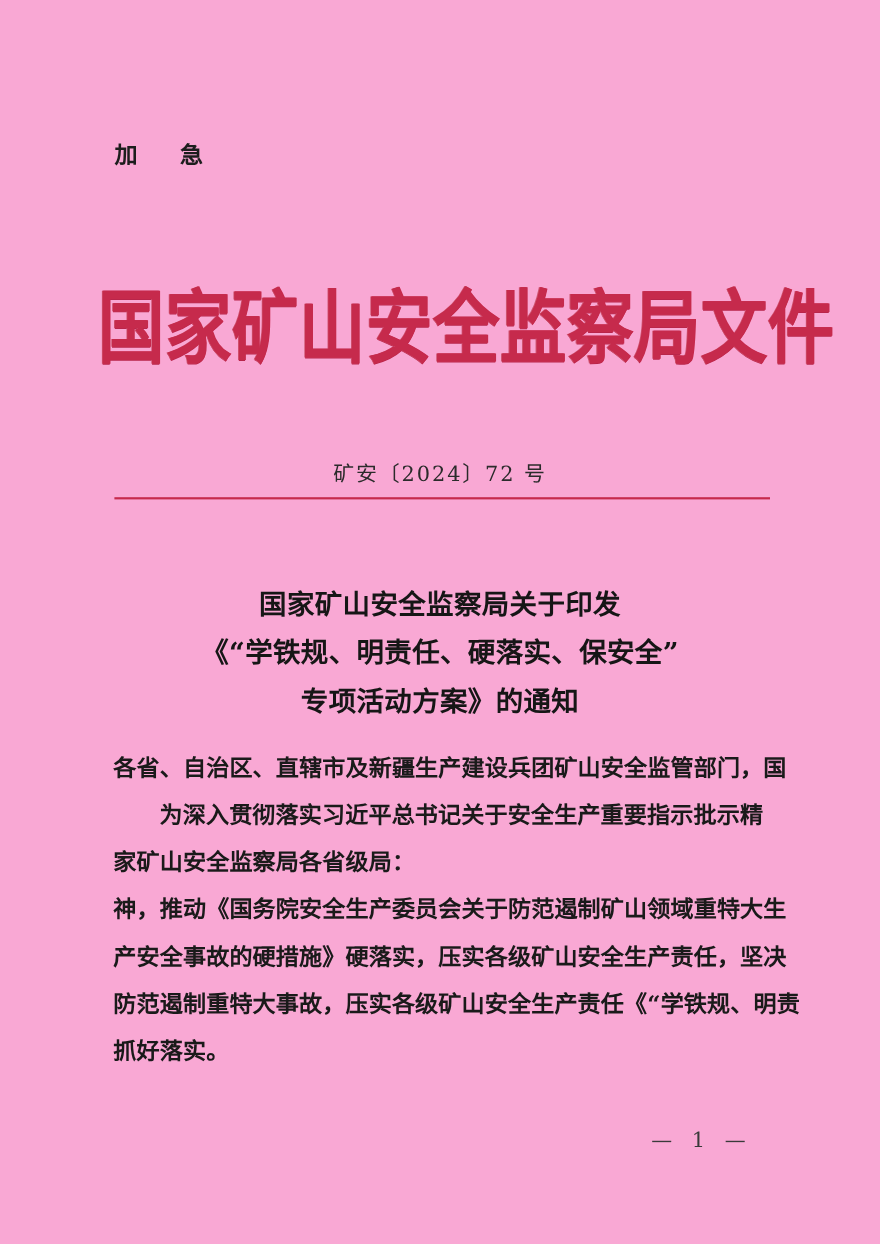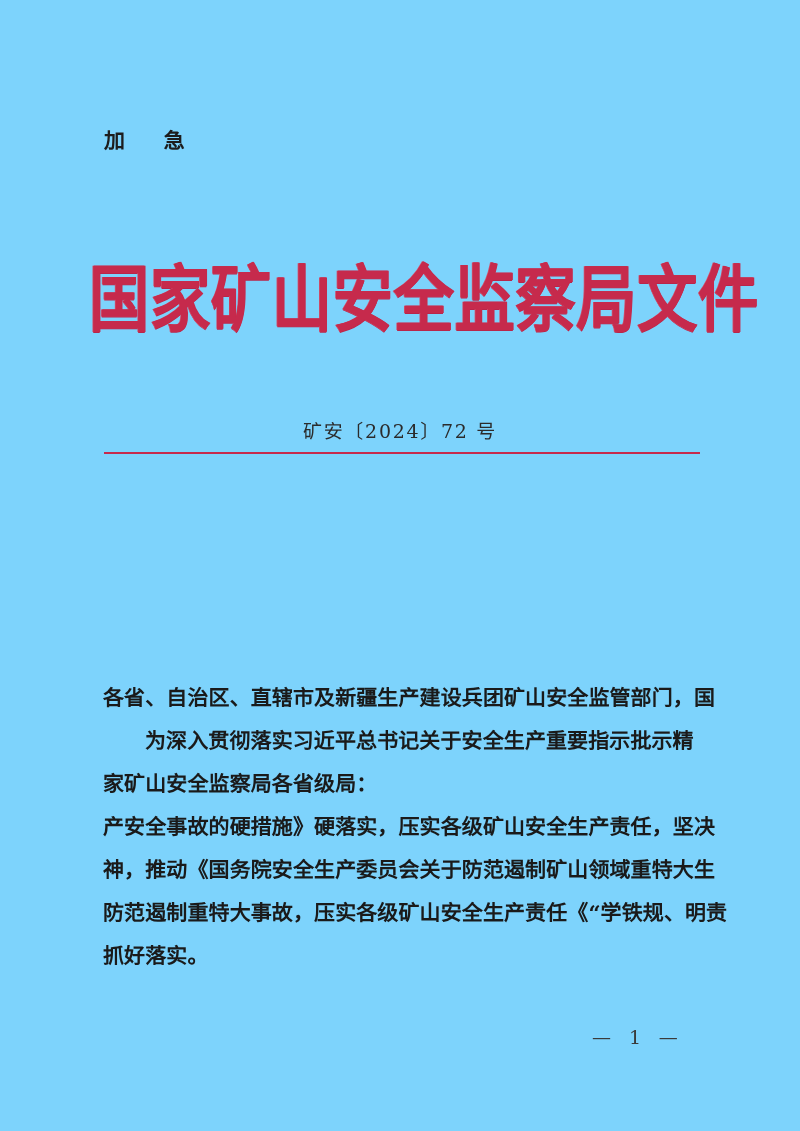--- a/index.html
+++ b/index.html
@@ -11,21 +11,21 @@
   body {
     font-family: "DejaVu Serif", "Liberation Serif", serif;
     -webkit-font-smoothing: antialiased;
   }
 
   .page {
     position: relative;
     width: 800px;
     height: 1131px;
     margin: 0 auto;
-    background: #7dd3fc;
+    background: #f9a8d4;
     overflow: hidden;
     box-sizing: border-box;
   }
 
   
   .urgency {
     position: absolute;
     left: 104px;
     top: 126px;
     font-family: "DejaVu Sans", "Liberation Sans", sans-serif;
@@ -153,28 +153,33 @@
   <div class="urgency">加　急</div>
 
   <div class="masthead">
     <div class="masthead-title">国家矿山安全监察局文件</div>
   </div>
 
   <div class="doc-number">矿安〔2024〕72 号</div>
 
   <div class="red-rule"></div>
 
+  <div class="headline">
+    <div class="headline-line">国家矿山安全监察局关于印发</div>
+    <div class="headline-line">《“学铁规、明责任、硬落实、保安全”</div>
+    <div class="headline-line">专项活动方案》的通知</div>
+  </div>
 
   <div class="body-block">
     <div class="body-line">各省、自治区、直辖市及新疆生产建设兵团矿山安全监管部门，国</div>
     <div class="body-line indent">为深入贯彻落实习近平总书记关于安全生产重要指示批示精</div>
 
     <div class="body-line">家矿山安全监察局各省级局：</div>
+    <div class="body-line">神，推动《国务院安全生产委员会关于防范遏制矿山领域重特大生</div>
     <div class="body-line">产安全事故的硬措施》硬落实，压实各级矿山安全生产责任，坚决</div>
-    <div class="body-line">神，推动《国务院安全生产委员会关于防范遏制矿山领域重特大生</div>
     <div class="body-line">防范遏制重特大事故，压实各级矿山安全生产责任《“学铁规、明责</div>
     <div class="body-line">抓好落实。</div>
   </div>
 
   <div class="page-footer">
     <span class="footer-inner">—  1  —</span>
   </div>
 
 </div>
 

